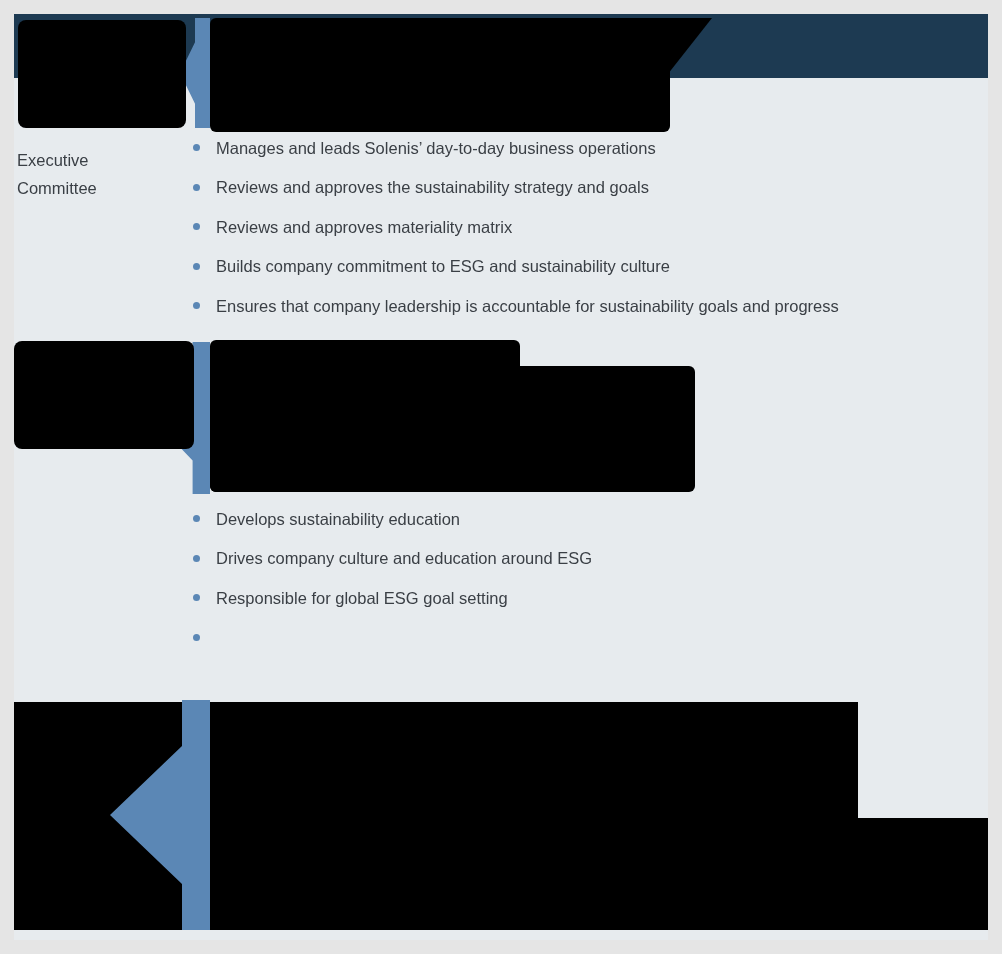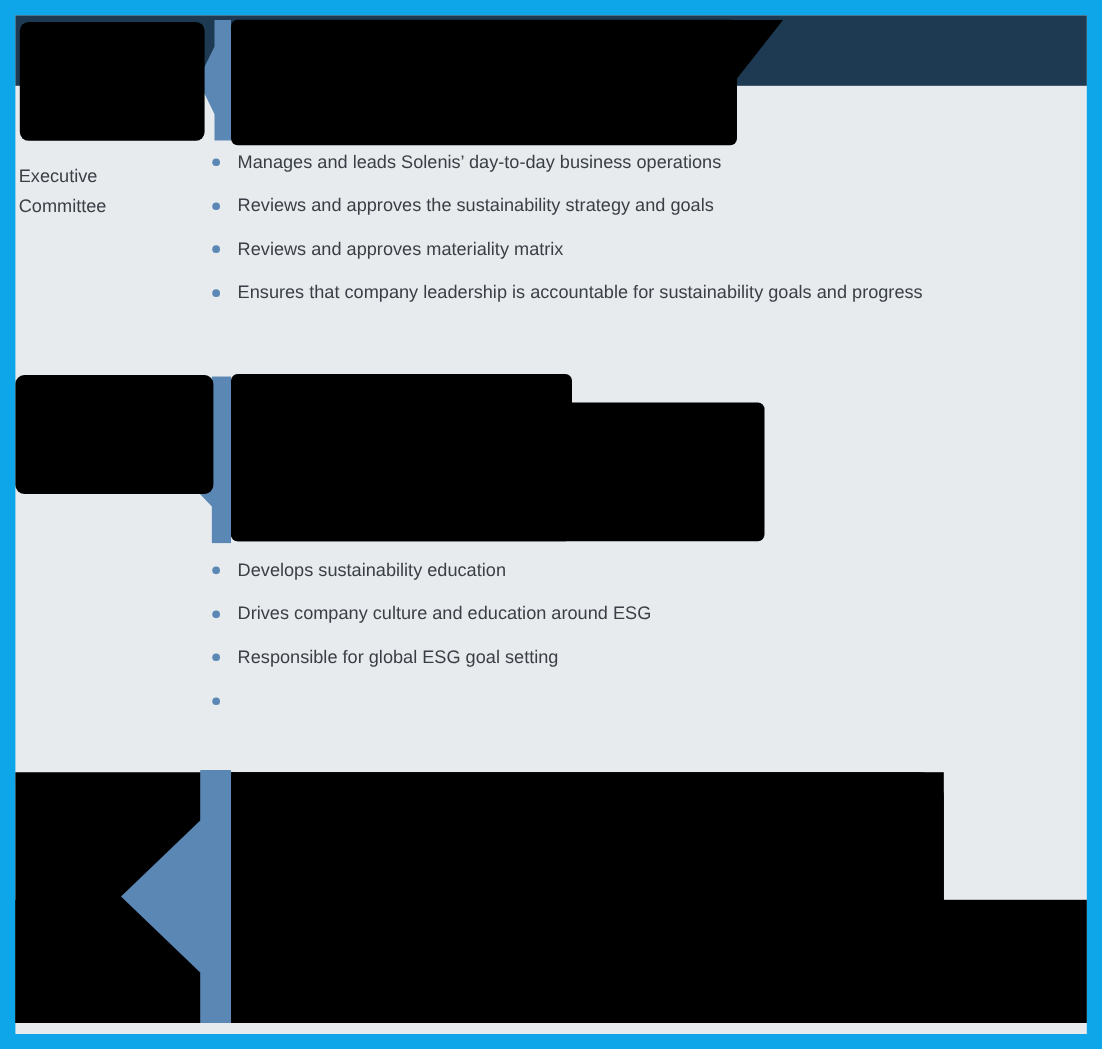--- a/index.html
+++ b/index.html
@@ -9,21 +9,21 @@
     background: #ffffff;
   }
   body {
     font-family: "Liberation Sans", sans-serif;
   }
 
   #stage {
     position: relative;
     width: 1002px;
     height: 954px;
-    background: #0ea5e9;
+    background: #e5e5e5;
     overflow: hidden;
   }
 
   
   .gray-panel {
     position: absolute;
     left: 14px;
     top: 14px;
     width: 974px;
     height: 926px;
@@ -126,20 +126,24 @@
     <div class="bullet-row">
       <span class="bullet-dot"></span>
       <span class="bullet-text">Reviews and approves the sustainability strategy and goals</span>
     </div>
     <div class="bullet-row">
       <span class="bullet-dot"></span>
       <span class="bullet-text">Reviews and approves materiality matrix</span>
     </div>
     <div class="bullet-row">
       <span class="bullet-dot"></span>
+      <span class="bullet-text">Builds company commitment to ESG and sustainability culture</span>
+    </div>
+    <div class="bullet-row">
+      <span class="bullet-dot"></span>
       <span class="bullet-text">Ensures that company leadership is accountable for sustainability goals and progress</span>
     </div>
   </div>
 
   <div class="arrow a2"></div>
 
   <div class="redaction" style="left:14px; top:341px; width:180px; height:108px; border-radius:8px;"></div>
   <div class="redaction" style="left:210px; top:340px; width:310px; height:152px; border-radius:6px;"></div>
   <div class="redaction" style="left:210px; top:366px; width:485px; height:126px; border-radius:6px;"></div>
 

